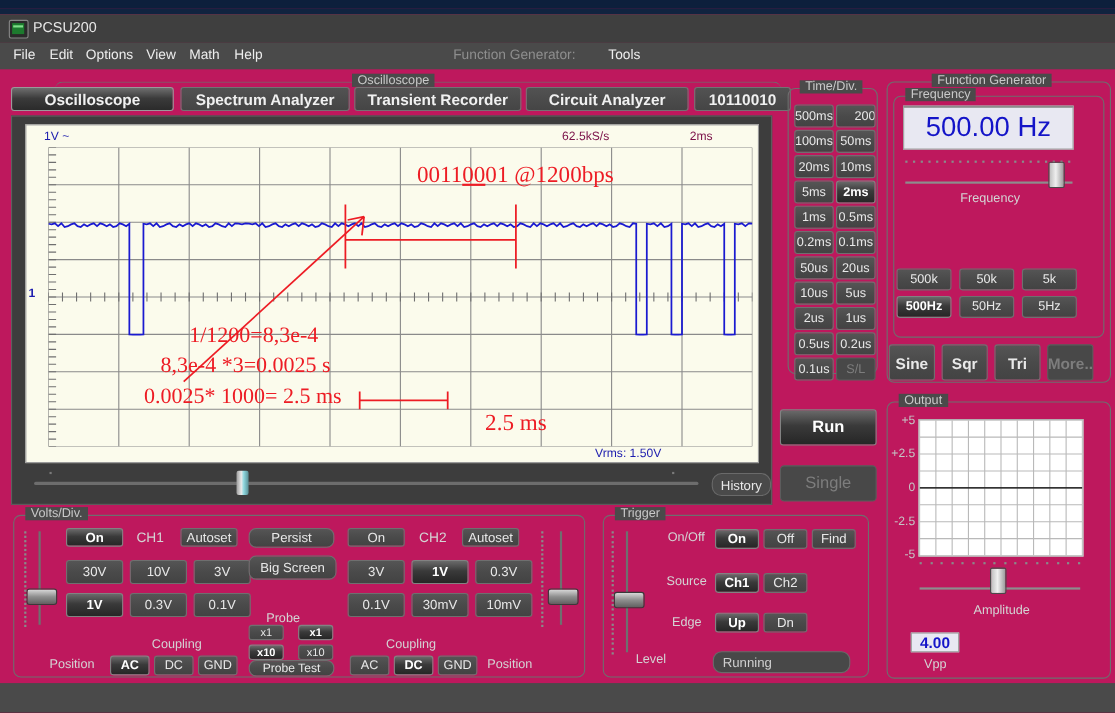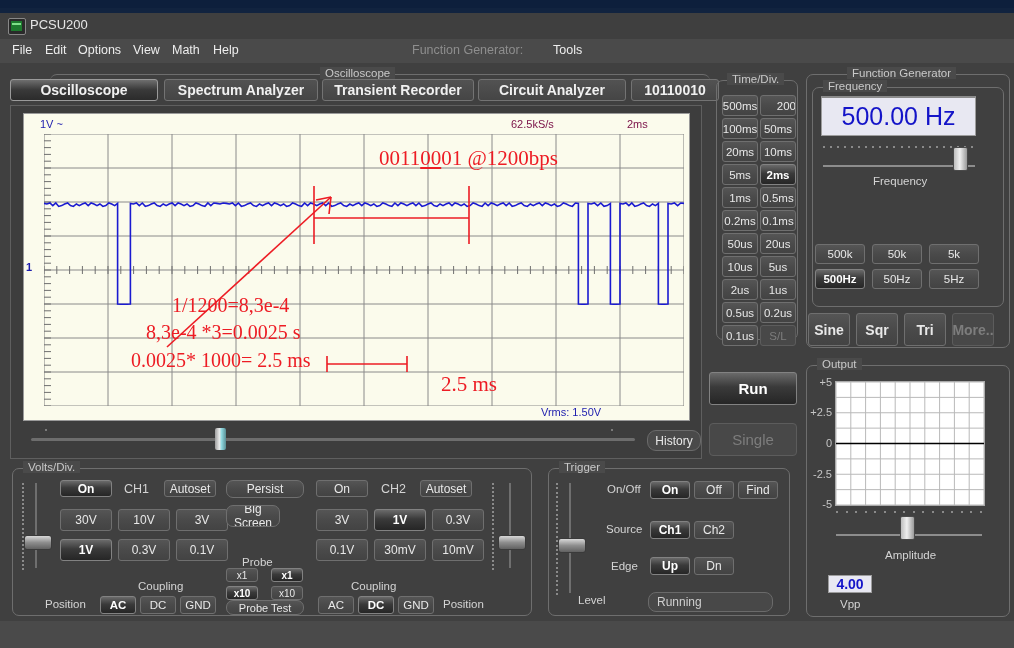--- a/index.html
+++ b/index.html
@@ -1,17 +1,17 @@
 <!DOCTYPE html>
 <html><head>
 <meta charset="utf-8">
 <style>
   html,body{margin:0;padding:0;background:#000;}
   body{width:1014px;height:648px;overflow:hidden;font-family:"Liberation Sans",sans-serif;}
-  #app{position:relative;width:1014px;height:648px;background:#404040;}
+  #app{position:relative;width:1014px;height:648px;background:#be185d;}
 
   
   .topbar{position:absolute;left:0;top:0;width:1014px;height:8px;background:#0d1f3c;}
   .topbar2{position:absolute;left:0;top:8px;width:1014px;height:5px;background:#11233f;}
   .titlebar{position:absolute;left:0;top:13px;width:1014px;height:26px;background:#3f3f3f;}
   .titlebar .ico{position:absolute;left:8px;top:5px;width:16px;height:15px;background:#2a2a2a;border:1px solid #888;border-radius:2px;overflow:hidden;}
   .titlebar .ico .g{position:absolute;left:2px;top:2px;width:11px;height:10px;background:#1d7a2e;}
   .titlebar .ico .g2{position:absolute;left:3px;top:4px;width:9px;height:2px;background:#7fe08a;}
   .titlebar .tt{position:absolute;left:30px;top:4px;font-size:13px;color:#e6e6e6;}
 
@@ -501,21 +501,21 @@
       <div class="btn" style="left: 118px; top: 509px; width: 52px; height: 22px; font-size: 12px;">10V</div>
       <div class="btn" style="left: 176px; top: 509px; width: 52px; height: 22px; font-size: 12px;">3V</div>
       <div class="btn sel" style="left: 60px; top: 539px; width: 52px; height: 22px; font-size: 12px;">1V</div>
       <div class="btn" style="left: 118px; top: 539px; width: 52px; height: 22px; font-size: 12px;">0.3V</div>
       <div class="btn" style="left: 176px; top: 539px; width: 52px; height: 22px; font-size: 12px;">0.1V</div>
       <div class="lbl" style="left: 138px; top: 580px; font-size: 11.5px;">Coupling</div>
       <div class="btn sel" style="left: 100px; top: 596px; width: 36px; height: 18px; font-size: 11.5px;">AC</div>
       <div class="btn" style="left: 140px; top: 596px; width: 36px; height: 18px; font-size: 11.5px;">DC</div>
       <div class="btn" style="left: 180px; top: 596px; width: 36px; height: 18px; font-size: 11.5px;">GND</div>
       <div class="btn" style="left: 226px; top: 480px; width: 78px; height: 18px; font-size: 12px; border-radius: 7px;">Persist</div>
-      <div class="btn" style="left: 226px; top: 505px; width: 54px; height: 22px; font-size: 12px; border-radius: 7px;">Big Screen</div>
+      <div class="btn" style="left: 226px; top: 505px; width: 80px; height: 22px; font-size: 12px; border-radius: 7px;">Big Screen</div>
       <div class="lbl" style="left: 242px; top: 556px; font-size: 11.5px;">Probe</div>
       <div class="btn" style="left: 226px; top: 568px; width: 32px; height: 14px; font-size: 10px; border-radius: 3px;">x1</div>
       <div class="btn sel" style="left: 226px; top: 586px; width: 32px; height: 14px; font-size: 10px; border-radius: 3px;">x10</div>
       <div class="btn sel" style="left: 271px; top: 568px; width: 32px; height: 14px; font-size: 10px; border-radius: 3px;">x1</div>
       <div class="btn" style="left: 271px; top: 586px; width: 32px; height: 14px; font-size: 10px; border-radius: 3px;">x10</div>
       <div class="btn" style="left: 226px; top: 600px; width: 78px; height: 15px; font-size: 11px; border-radius: 7px;">Probe Test</div>
       <div class="btn" style="left: 316px; top: 480px; width: 52px; height: 17px; font-size: 12px;">On</div>
       <div class="lbl" style="left: 381px; top: 482px; font-size: 12.5px;">CH2</div>
       <div class="btn" style="left: 420px; top: 480px; width: 52px; height: 17px; font-size: 12px;">Autoset</div>
       <div class="btn" style="left: 316px; top: 509px; width: 52px; height: 22px; font-size: 12px;">3V</div>

